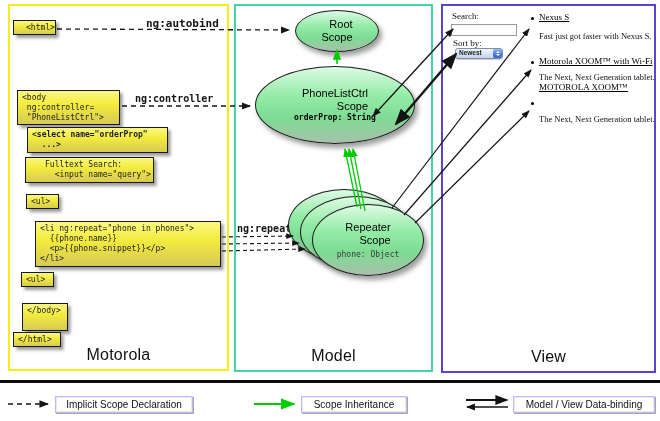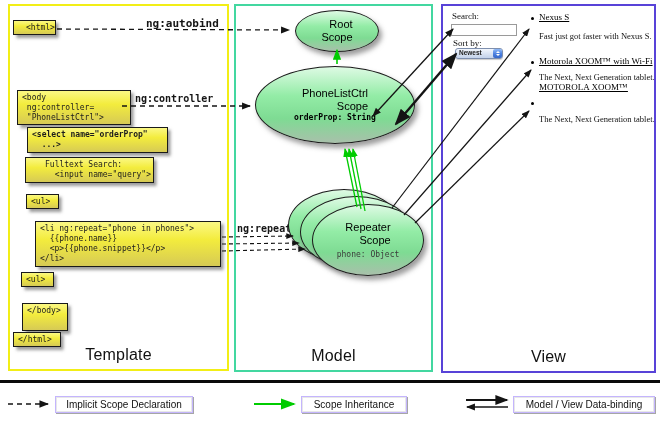--- a/index.html
+++ b/index.html
@@ -63,31 +63,31 @@
               font-size:10px;color:#111;text-align:center;line-height:15px;height:17px;}
 
   svg.overlay{position:absolute;left:0;top:0;pointer-events:none;}
 </style>
 </head>
 <body>
 
 <div class="canvas">
 
   <div class="panel" style="left:8px;top:4px;width:221px;height:367px;border-color:#f2ee16;">
-    <div class="panel-title">Template</div>
+    <div class="panel-title">Motorola</div>
   </div>
   <div class="panel" style="left:234px;top:4px;width:199px;height:368px;border-color:#43d7a0;">
     <div class="panel-title">Model</div>
   </div>
   <div class="panel" style="left:441px;top:4px;width:215px;height:369px;border-color:#5843d8;">
     <div class="panel-title">View</div>
   </div>
 
   <div class="code" style="left:13px;top:20px;width:43px;height:15px;padding-left:12px;">&lt;html&gt;</div>
-  <div class="code" style="left:17px;top:90px;width:114px;height:35px;">&lt;body
+  <div class="code" style="left:17px;top:90px;width:103px;height:35px;">&lt;body
  ng:controller=
  "PhoneListCtrl"&gt;</div>
   <div class="code bold" style="left:27px;top:127px;width:141px;height:26px;">&lt;select name="orderProp"
   ...&gt;</div>
   <div class="code" style="left:25px;top:157px;width:129px;height:26px;padding-left:19px;">Fulltext Search:
   &lt;input name="query"&gt;</div>
   <div class="code" style="left:26px;top:194px;width:33px;height:15px;">&lt;ul&gt;</div>
   <div class="code" style="left:35px;top:221px;width:186px;height:46px;">&lt;li ng:repeat="phone in phones"&gt;
   {{phone.name}}
   &lt;p&gt;{{phone.snippet}}&lt;/p&gt;

